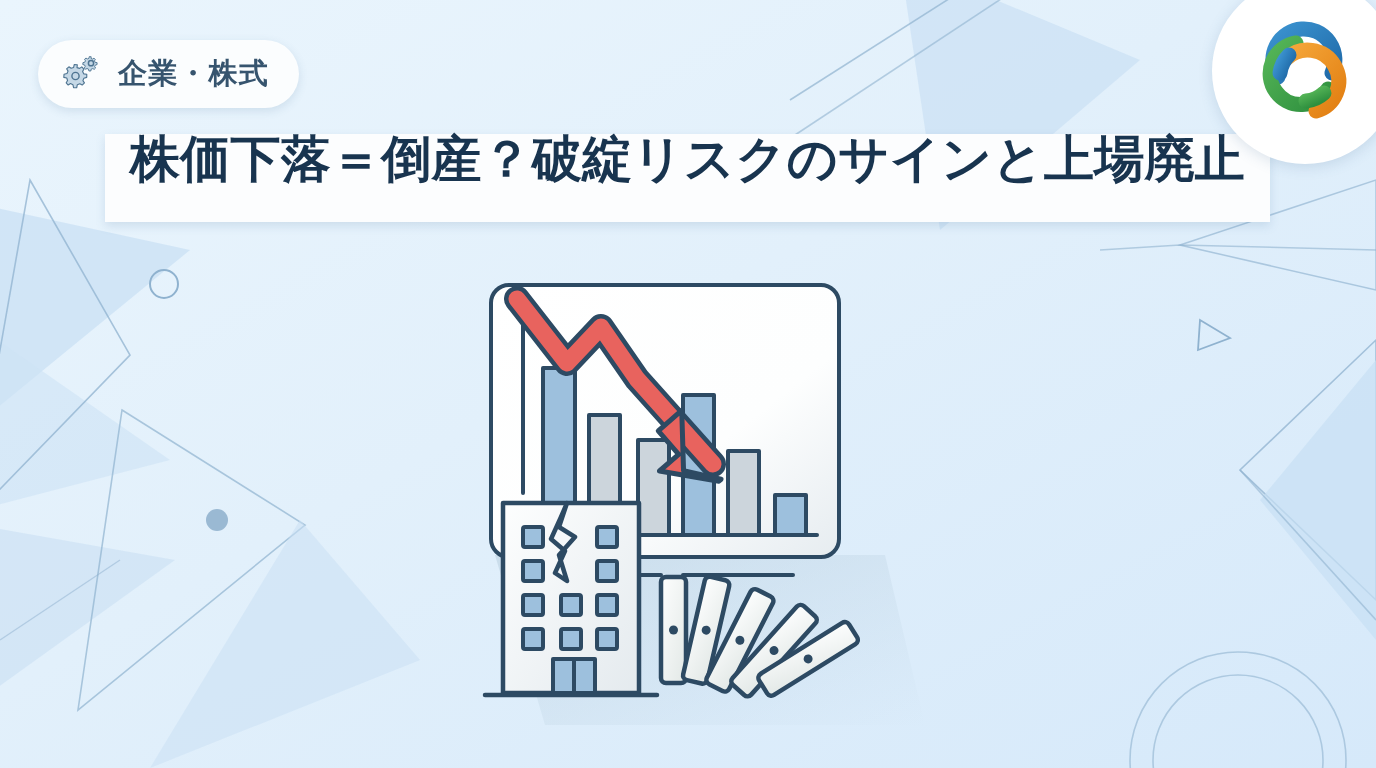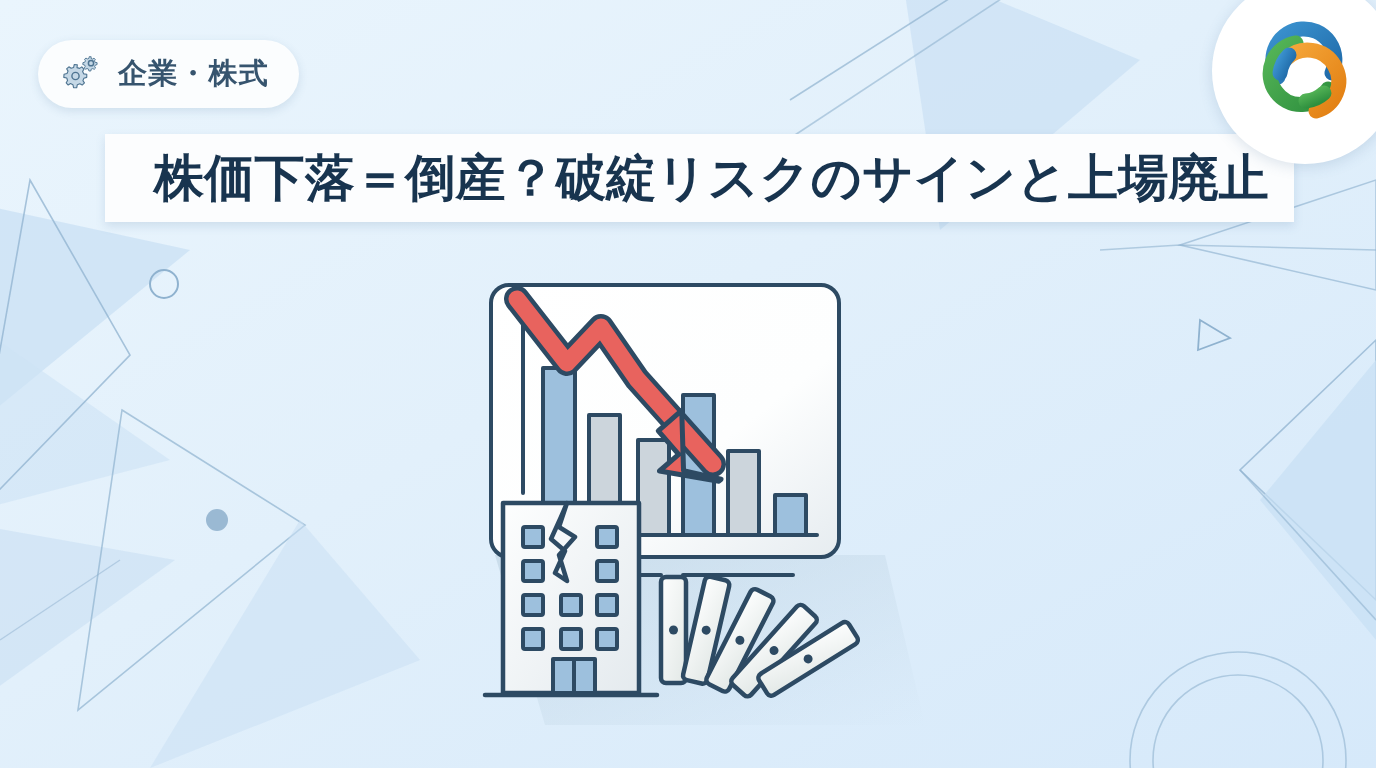--- a/index.html
+++ b/index.html
@@ -57,23 +57,21 @@
   
   #title-band {
     position: absolute;
     left: 105px;
     top: 134px;
     width: 1165px;
     height: 88px;
     background: #fcfdfe;
     box-shadow: 0 4px 9px rgba(80,120,160,0.17);
     display: flex;
-    align-items: center;
     justify-content: center;
-    padding-left: 24px;
   }
   #title-band .title-text {
     font-size: 50px;
     font-weight: bold;
     color: #18344f;
     letter-spacing: 0.005em;
     white-space: nowrap;
     line-height: 1;
     text-shadow: 0 1px 0 rgba(255,255,255,0.8);
   }

